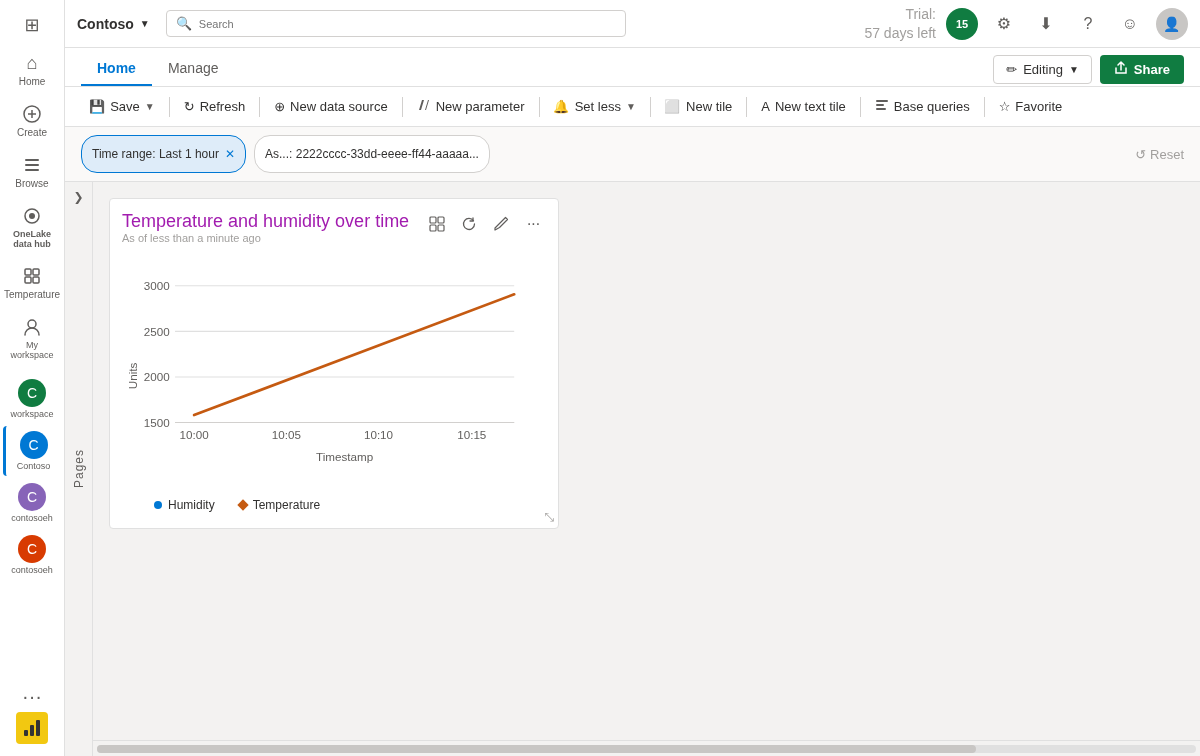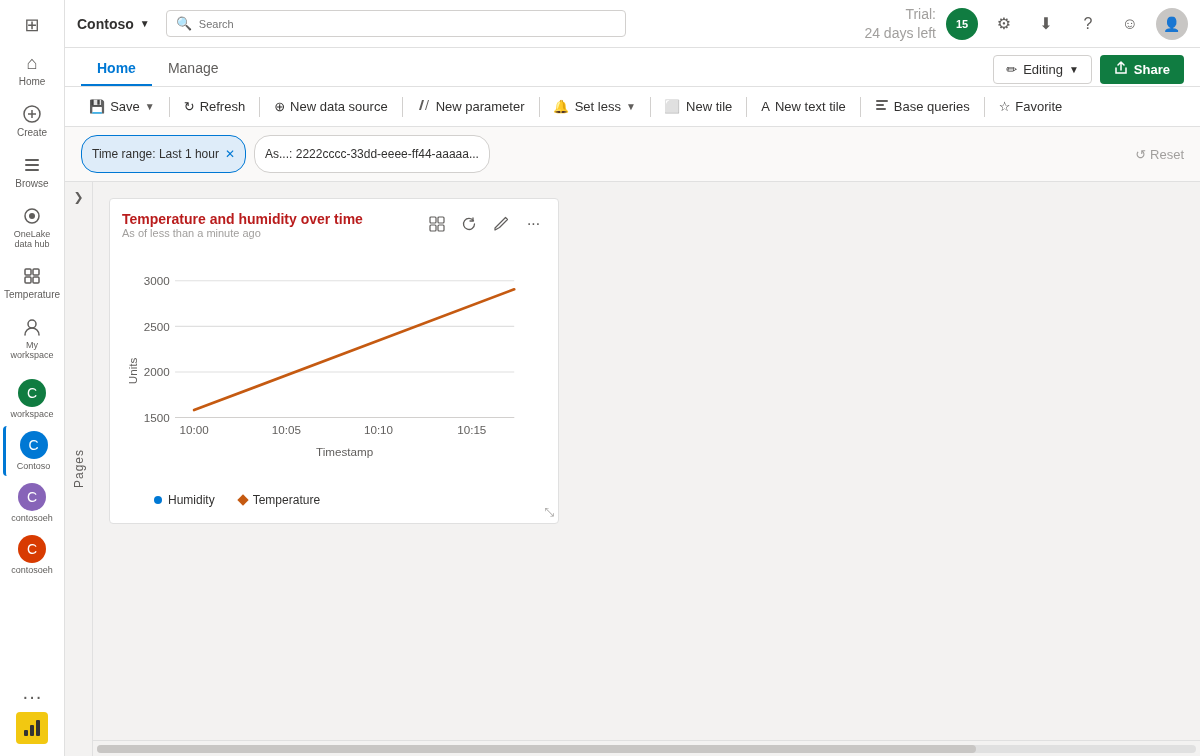--- a/index.html
+++ b/index.html
@@ -57,21 +57,21 @@
     .filter-chip { display: flex; align-items: center; gap: 6px; padding: 11px 10px; border: 1px solid #d2d0ce; border-radius: 16px; font-size: 12px; cursor: pointer; background: #fff; }
     .filter-chip-active { background: #deecf9; border-color: #0078d4; }
     .reset-btn { margin-left: auto; display: flex; align-items: center; gap: 4px; color: #a19f9d; font-size: 13px; cursor: pointer; }
 
     
     .canvas { flex: 1; background: #f3f2f1; padding: 16px; overflow: auto; display: flex; gap: 16px; align-items: flex-start; }
 
     
     .chart-tile { background: #fff; border: 1px solid #e0e0e0; border-radius: 4px; padding: 12px; width: 450px; min-width: 350px; position: relative; }
     .chart-tile-header { display: flex; align-items: flex-start; justify-content: space-between; margin-bottom: 2px; }
-    .chart-title { font-size: 14px; font-weight: 700; color: #b91c1c; }
+    .chart-title { font-size: 18px; font-weight: 400; color: #a21caf; }
     .chart-subtitle { font-size: 11px; color: #a19f9d; margin-bottom: 8px; }
     .chart-tile-actions { display: flex; align-items: center; gap: 6px; }
     .chart-action-btn { width: 26px; height: 26px; border-radius: 4px; display: flex; align-items: center; justify-content: center; cursor: pointer; color: #605e5c; font-size: 14px; }
 
     
     .chart-area { width: 100%; }
 
     
     .legend { display: flex; gap: 24px; padding: 8px 0 4px 32px; align-items: flex-start; }
     .legend-item { display: flex; align-items: center; gap: 6px; font-size: 12px; color: #323130; }
@@ -131,21 +131,21 @@
         <span>Browse</span>
       </div>
 
       <div class="nav-icon-btn">
         <div class="icon-shape">
           <svg width="20" height="20" viewBox="0 0 20 20" fill="none">
             <circle cx="10" cy="10" r="7" stroke="#605e5c" stroke-width="1.5"></circle>
             <circle cx="10" cy="10" r="3" fill="#605e5c"></circle>
           </svg>
         </div>
-        <span style="font-size:9px; text-align:center;">OneLake data hub</span>
+        <span style="font-size:9px; text-align:center;font-weight:bold;">OneLake data hub</span>
       </div>
 
       <div class="nav-icon-btn">
         <div class="icon-shape">
           <svg width="18" height="18" viewBox="0 0 18 18" fill="none">
             <rect x="2" y="2" width="6" height="6" rx="1" stroke="#605e5c" stroke-width="1.5"></rect>
             <rect x="10" y="2" width="6" height="6" rx="1" stroke="#605e5c" stroke-width="1.5"></rect>
             <rect x="2" y="10" width="6" height="6" rx="1" stroke="#605e5c" stroke-width="1.5"></rect>
             <rect x="10" y="10" width="6" height="6" rx="1" stroke="#605e5c" stroke-width="1.5"></rect>
           </svg>
@@ -204,21 +204,21 @@
         <span>Contoso</span>
         <span style="font-size:10px;">▼</span>
       </div>
       <div class="search-bar">
         <span>🔍</span>
         <input type="text" placeholder="Search" style="">
       </div>
       <div class="top-bar-right">
         <div class="trial-badge">
           <div>Trial:</div>
-          <div>24 days left</div>
+          <div>57 days left</div>
         </div>
         <div class="notif-btn">
           <span>15</span>
         </div>
         <div class="icon-btn">
           <span>⚙</span>
         </div>
         <div class="icon-btn">
           <span>⬇</span>
         </div>

